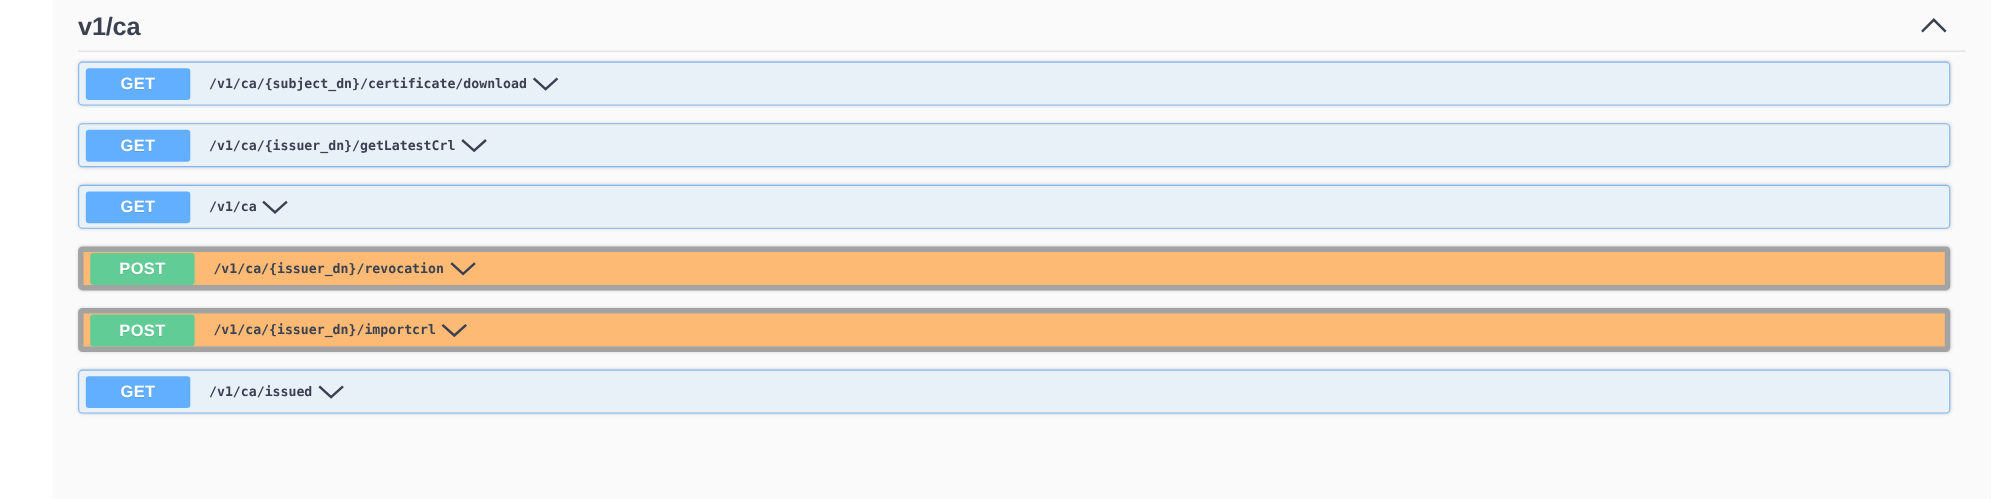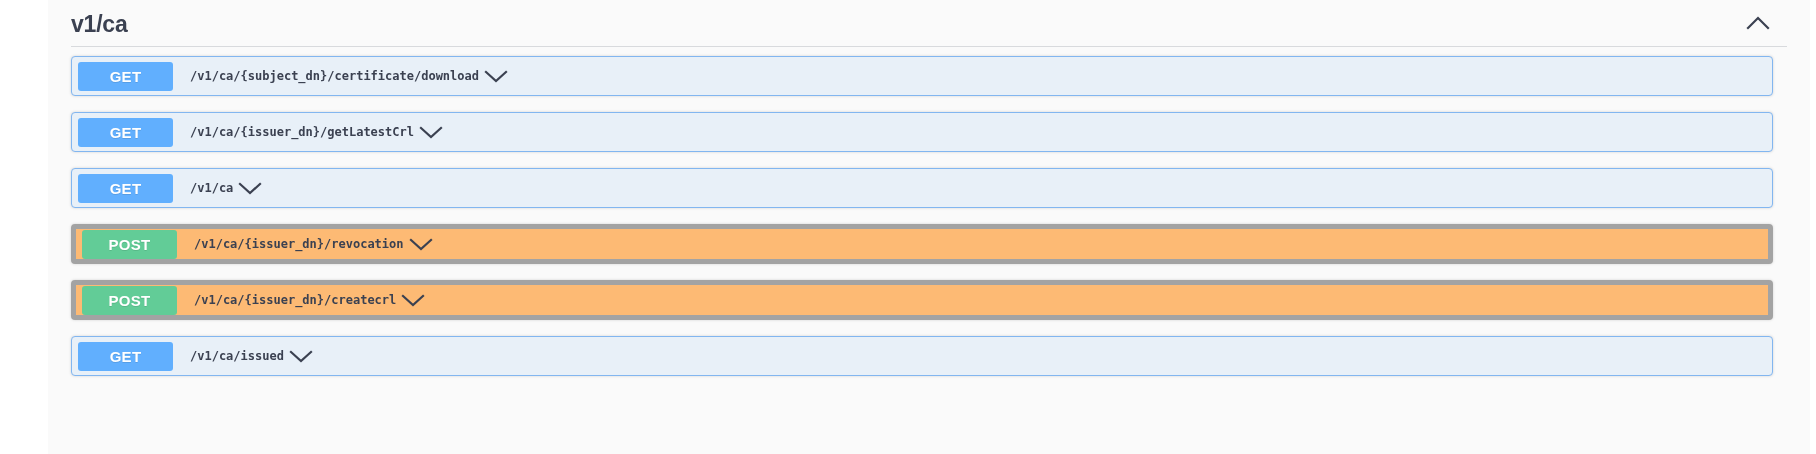--- a/index.html
+++ b/index.html
@@ -197,21 +197,21 @@
         <button class="op-toggle" aria-label="expand operation">
           <span class="chev">
             <svg width="24" height="14" viewBox="0 0 24 14">
               <polyline points="2,3 12,12 22,3" fill="none" stroke="#3b4151" stroke-width="2.2" stroke-linecap="square"></polyline>
             </svg>
           </span>
         </button>
       </li>
       <li class="op-row post">
         <span class="method-badge post">POST</span>
-        <span class="op-path">/v1/ca/{issuer_dn}/createcrl</span>
+        <span class="op-path">/v1/ca/{issuer_dn}/importcrl</span>
         <button class="op-toggle" aria-label="expand operation">
           <span class="chev">
             <svg width="24" height="14" viewBox="0 0 24 14">
               <polyline points="2,3 12,12 22,3" fill="none" stroke="#3b4151" stroke-width="2.2" stroke-linecap="square"></polyline>
             </svg>
           </span>
         </button>
       </li>
       <li class="op-row get">
         <span class="method-badge get">GET</span>

